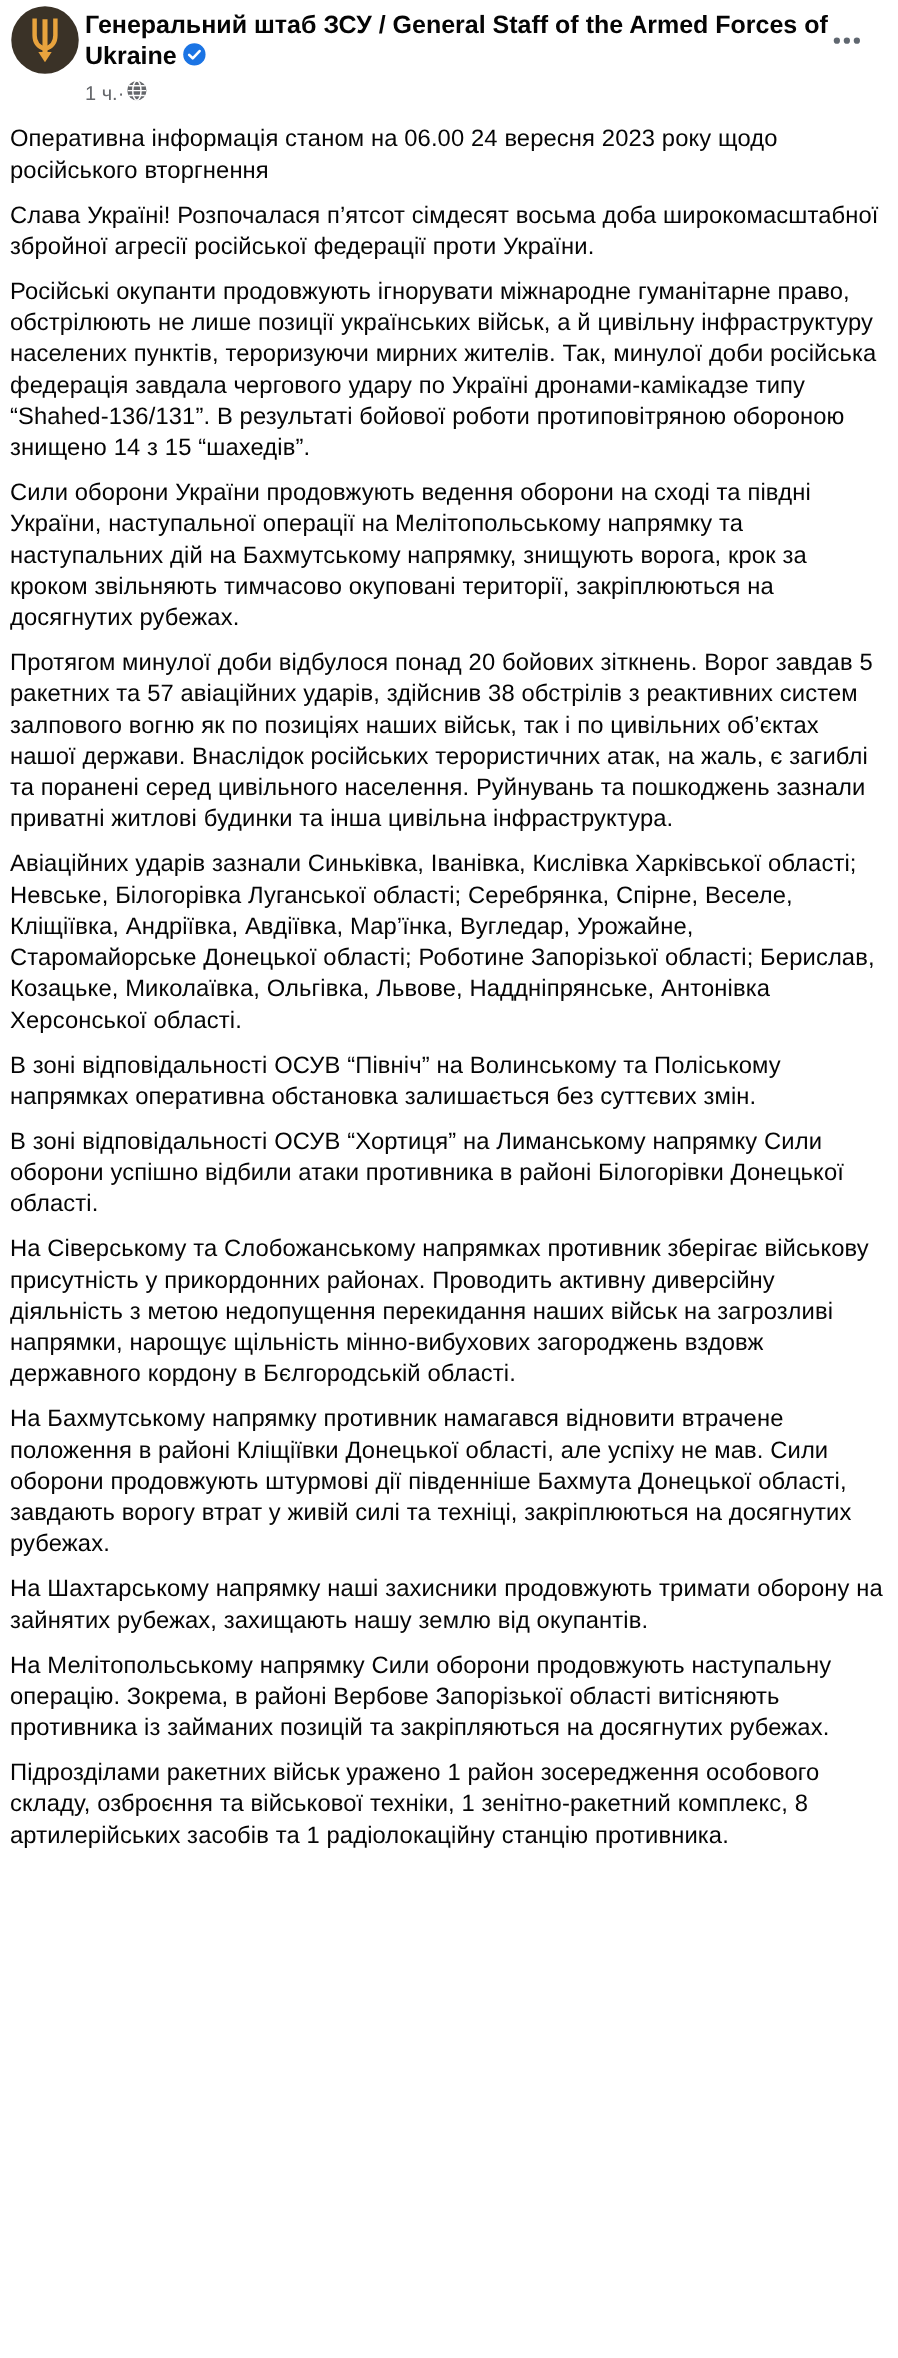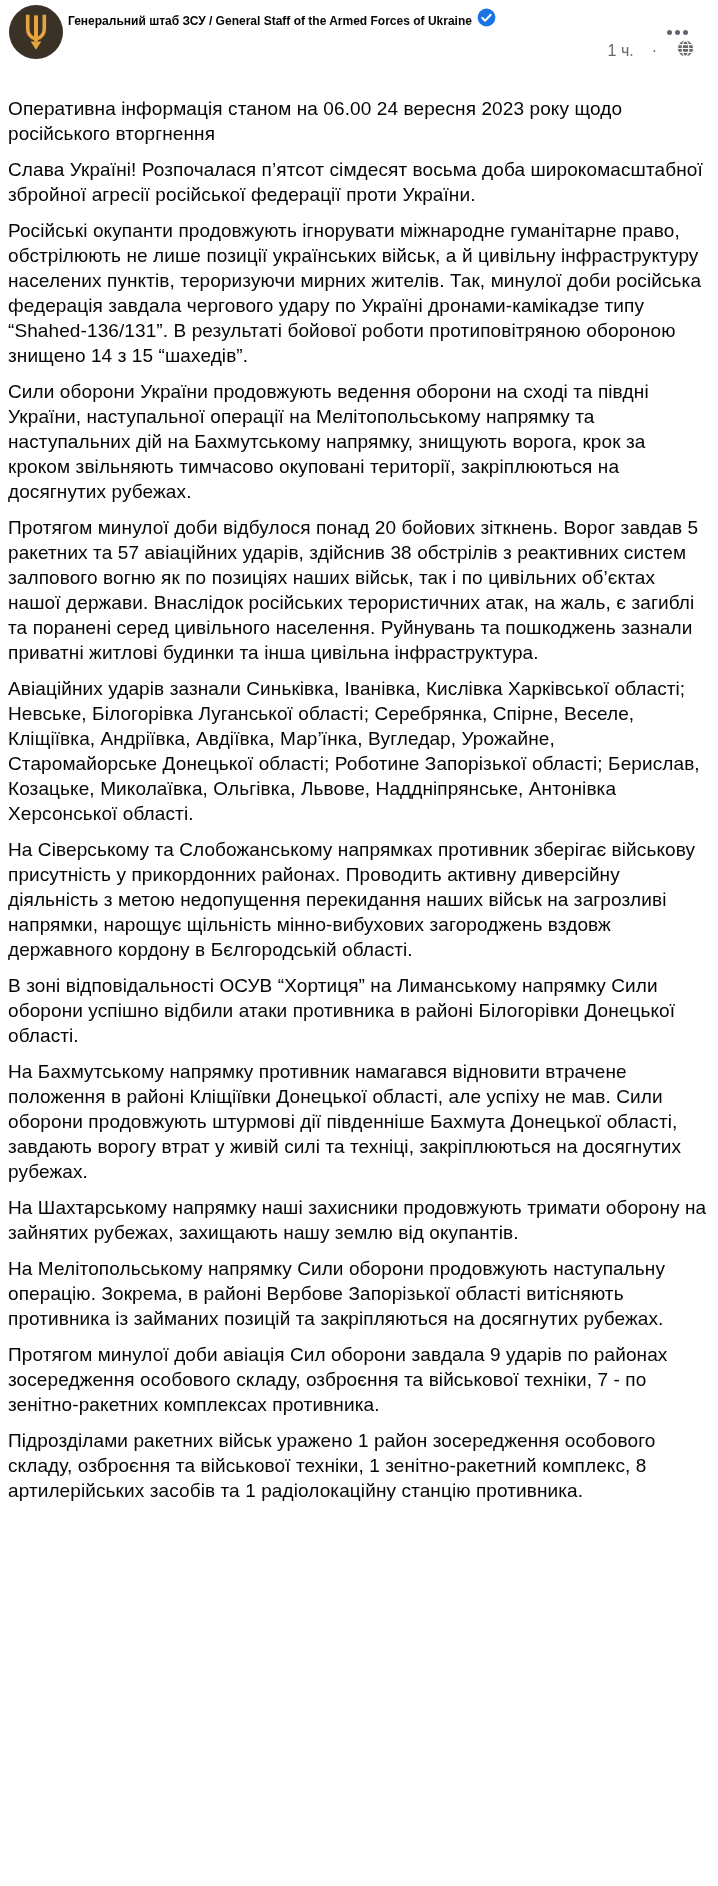--- a/index.html
+++ b/index.html
@@ -23,37 +23,37 @@
     width: 54px; height: 54px;
     border-radius: 50%;
     background: #3a3227;
     display: flex; align-items: center; justify-content: center;
     cursor: pointer;
   }
   .avatar svg { display: block; }
   .header-text { margin-left: 59px; padding-top: 2px; }
   .page-name {
     font-weight: bold;
-    font-size: 12px;
+    font-size: 20px;
     line-height: 25px;
     max-width: 596px;
     color: #050505;
     cursor: pointer;
   }
   .verified {
     display: inline-block;
     vertical-align: -2px;
     margin-left: 5px;
   }
   .post-meta {
     margin-top: 4px;
     font-size: 16px;
     line-height: 20px;
     color: #65676b;
-    display: flex; align-items: center; gap: 18px; justify-content: flex-end;
+    display: flex; align-items: center; gap: 0;
   }
   .globe { display: inline-block; margin-left: 2px; }
   .more-button {
     position: absolute; right: 24px; top: 20px;
     width: 34px; height: 24px;
     display: flex; align-items: center; justify-content: center; gap: 3px;
     border: none; background: transparent; cursor: pointer;
     border-radius: 4px;
   }
   .more-button i {
@@ -120,22 +120,22 @@
 
   </div>
 
   <div class="post-body">
       <p class="post-paragraph">Оперативна інформація станом на 06.00 24 вересня 2023 року щодо російського вторгнення</p>
       <p class="post-paragraph">Слава Україні! Розпочалася п’ятсот сімдесят восьма доба широкомасштабної збройної агресії російської федерації проти України.</p>
       <p class="post-paragraph">Російські окупанти продовжують ігнорувати міжнародне гуманітарне право, обстрілюють не лише позиції українських військ, а й цивільну інфраструктуру населених пунктів, тероризуючи мирних жителів. Так, минулої доби російська федерація завдала чергового удару по Україні дронами-камікадзе типу “Shahed-136/131”. В результаті бойової роботи протиповітряною обороною знищено 14 з 15 “шахедів”.</p>
       <p class="post-paragraph">Сили оборони України продовжують ведення оборони на сході та півдні України, наступальної операції на Мелітопольському напрямку та наступальних дій на Бахмутському напрямку, знищують ворога, крок за кроком звільняють тимчасово окуповані території, закріплюються на досягнутих рубежах.</p>
       <p class="post-paragraph">Протягом минулої доби відбулося понад 20 бойових зіткнень. Ворог завдав 5 ракетних та 57 авіаційних ударів, здійснив 38 обстрілів з реактивних систем залпового вогню як по позиціях наших військ, так і по цивільних об’єктах нашої держави. Внаслідок російських терористичних атак, на жаль, є загиблі та поранені серед цивільного населення. Руйнувань та пошкоджень зазнали приватні житлові будинки та інша цивільна інфраструктура.</p>
       <p class="post-paragraph">Авіаційних ударів зазнали Синьківка, Іванівка, Кислівка Харківської області; Невське, Білогорівка Луганської області; Серебрянка, Спірне, Веселе, Кліщіївка, Андріївка, Авдіївка, Мар’їнка, Вугледар, Урожайне, Старомайорське Донецької області; Роботине Запорізької області; Берислав, Козацьке, Миколаївка, Ольгівка, Львове, Наддніпрянське, Антонівка Херсонської області.</p>
+      <p class="post-paragraph">В зоні відповідальності ОСУВ “Північ” на Волинському та Поліському напрямках оперативна обстановка залишається без суттєвих змін.</p>
+      <p class="post-paragraph">В зоні відповідальності ОСУВ “Хортиця” на Лиманському напрямку Сили оборони успішно відбили атаки противника в районі Білогорівки Донецької області.</p>
       <p class="post-paragraph">На Сіверському та Слобожанському напрямках противник зберігає військову присутність у прикордонних районах. Проводить активну диверсійну діяльність з метою недопущення перекидання наших військ  на загрозливі напрямки, нарощує щільність мінно-вибухових загороджень  вздовж державного кордону в Бєлгородській області.</p>
-      <p class="post-paragraph">В зоні відповідальності ОСУВ “Хортиця” на Лиманському напрямку Сили оборони успішно відбили атаки противника в районі Білогорівки Донецької області.</p>
       <p class="post-paragraph">На Бахмутському напрямку противник намагався відновити втрачене положення в районі Кліщіївки Донецької області, але успіху не мав. Сили оборони продовжують штурмові дії південніше Бахмута Донецької області, завдають ворогу втрат у живій силі та техніці, закріплюються на досягнутих рубежах.</p>
       <p class="post-paragraph">На Шахтарському напрямку наші захисники продовжують тримати оборону на зайнятих рубежах, захищають нашу землю від окупантів.</p>
       <p class="post-paragraph">На Мелітопольському напрямку Сили оборони продовжують наступальну операцію. Зокрема, в районі Вербове Запорізької області витісняють противника із займаних позицій та закріпляються на досягнутих рубежах.</p>
-      <p class="post-paragraph">Протягом минулої доби авіація Сил оборони завдала 9 ударів по районах зосередження особового складу, озброєння та військової техніки, 7 - по зенітно-ракетних комплексах противника.</p>
       <p class="post-paragraph">Підрозділами ракетних військ уражено 1 район зосередження особового складу, озброєння та військової техніки, 1 зенітно-ракетний комплекс, 8 артилерійських засобів та 1 радіолокаційну станцію противника.</p>
     </div>
 
 </div>
 
 </body></html>

